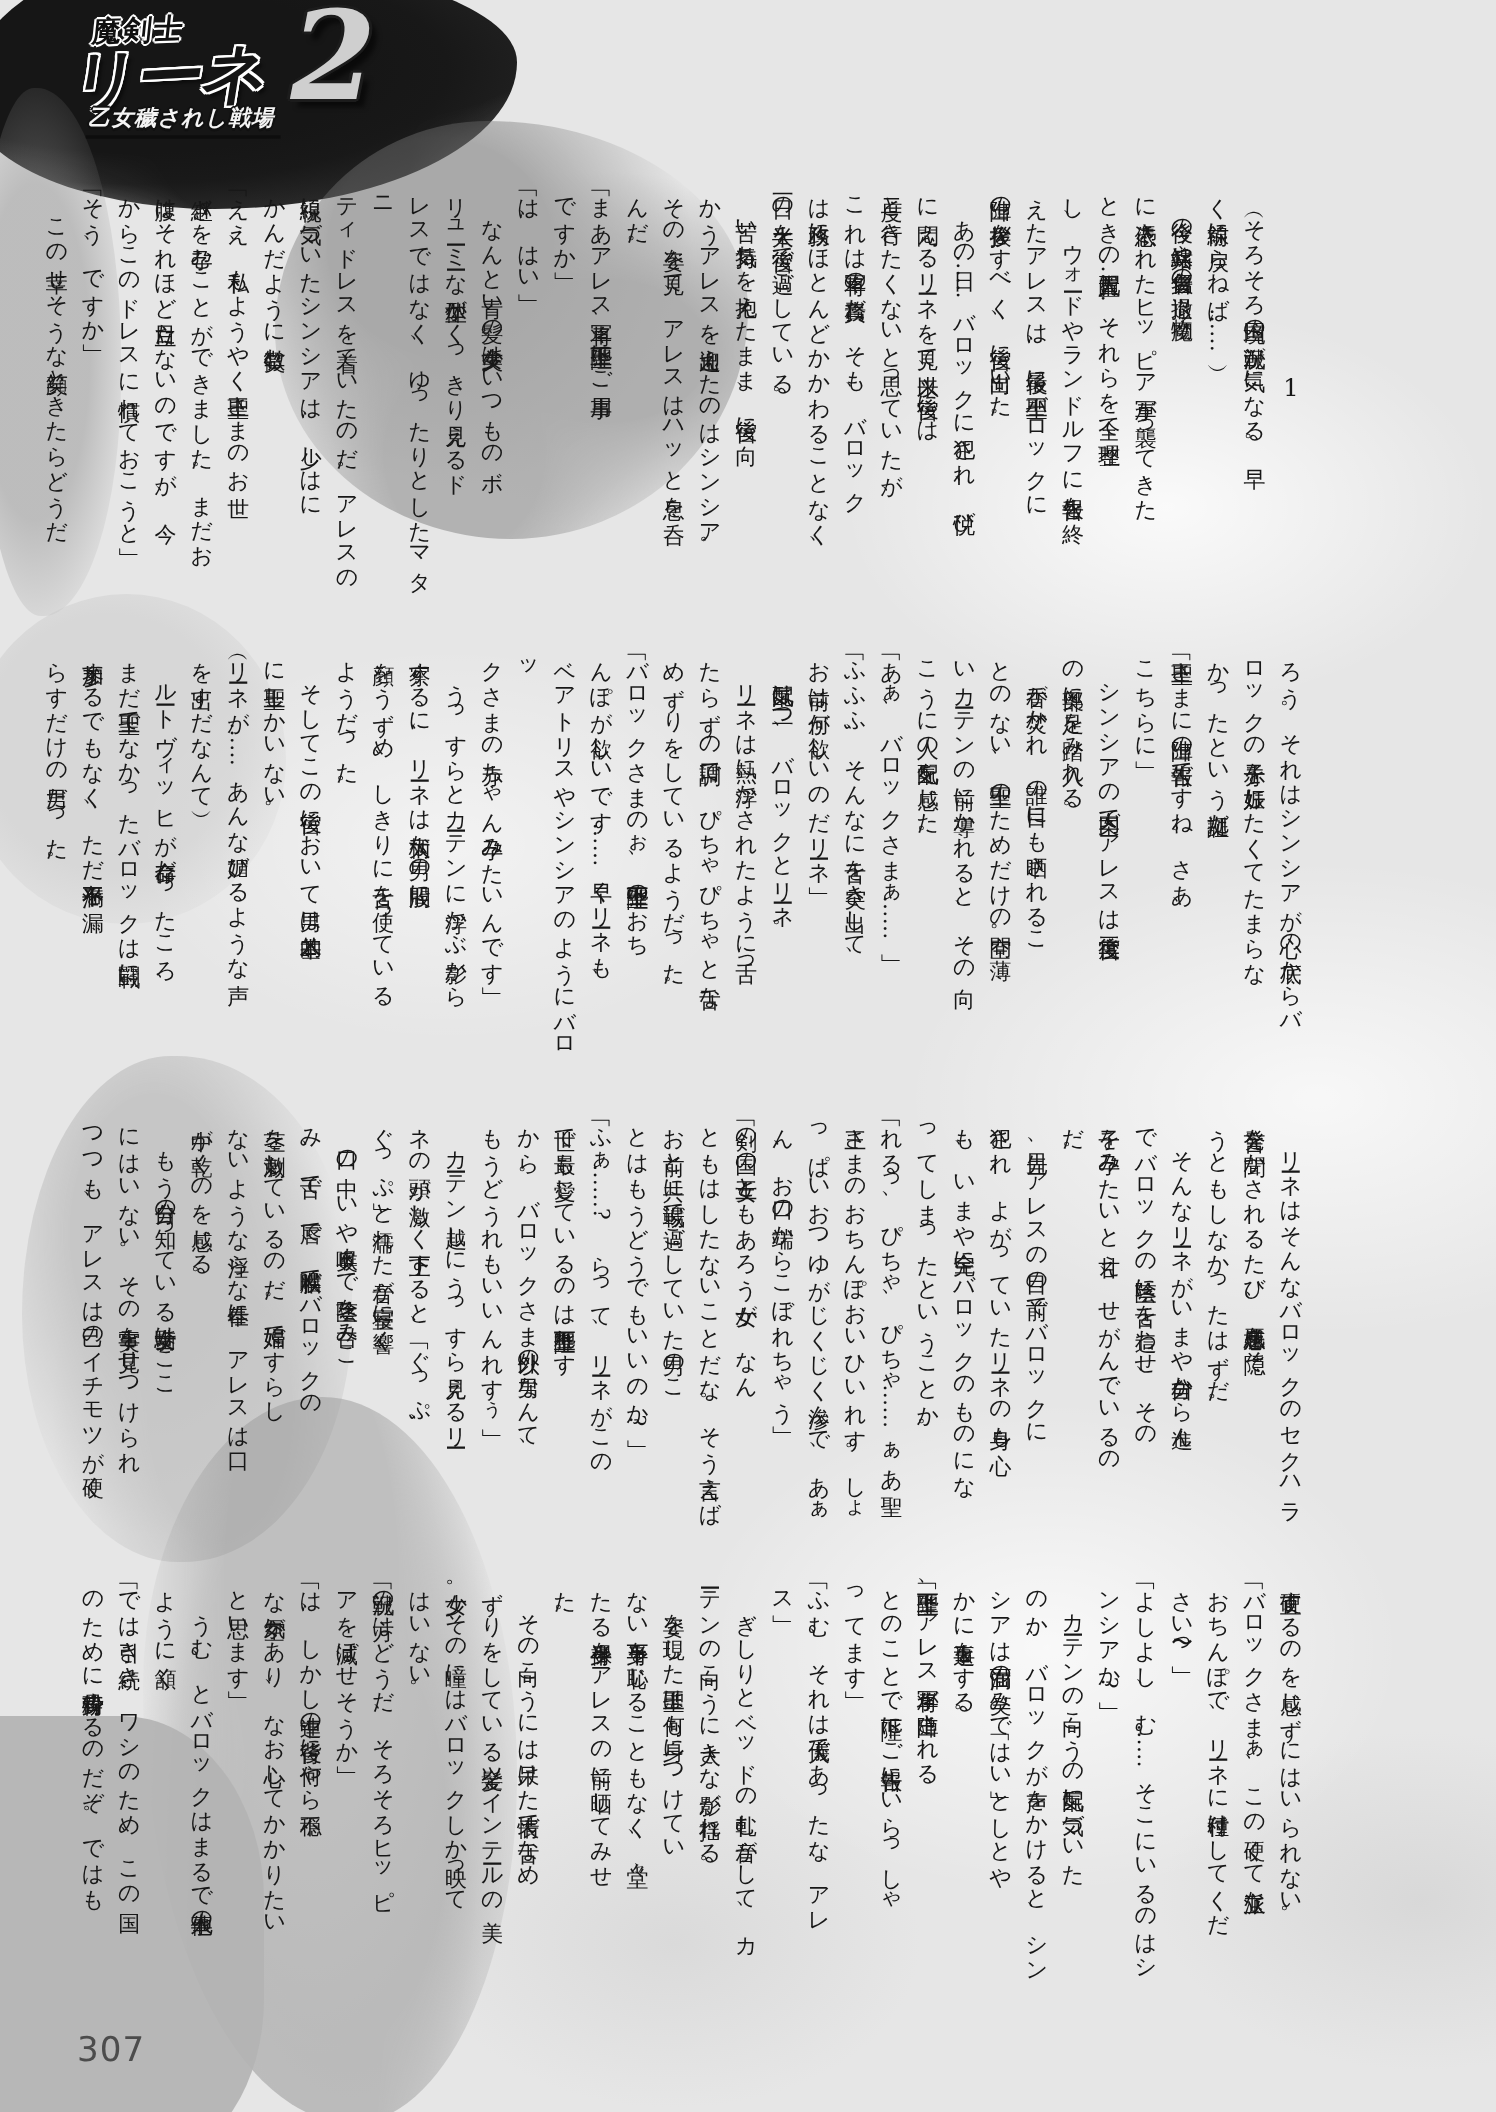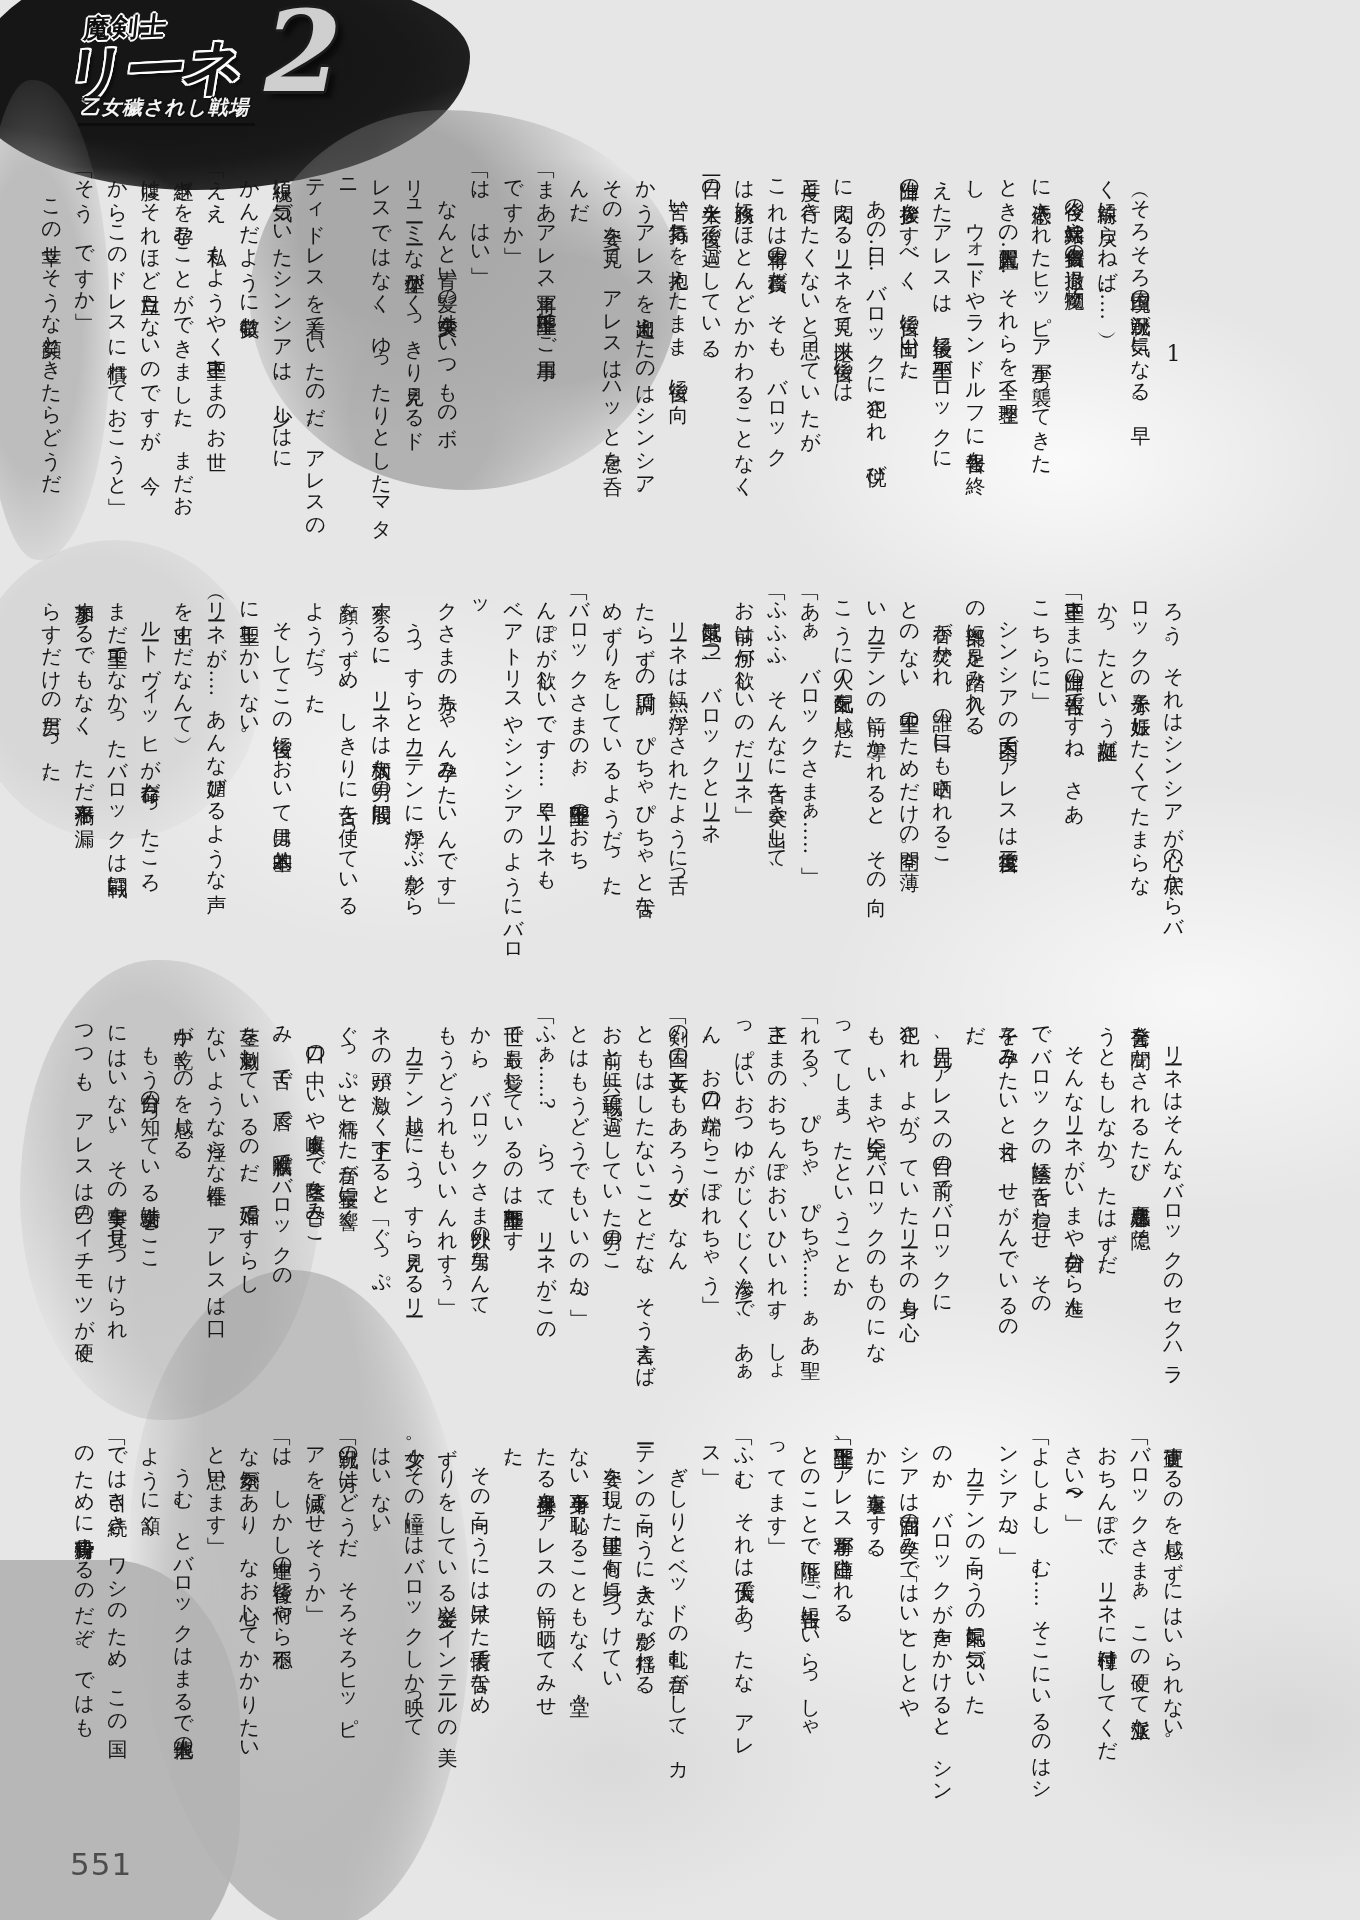--- a/index.html
+++ b/index.html
@@ -134,13 +134,13 @@
 </div>
 
 <div class="band" id="band3">
   <div style="display:contents"><p>　リーネはそんなバロックのセクハラ</p><p>発言を聞かされるたび、嫌悪感を隠そ</p><p>うともしなかったはずだ。</p><p>　そんなリーネがいまや自分から進ん</p><p>でバロックの陰茎に舌を這わせ、その</p><p>子を孕みたいと甘え、せがんでいるの</p><p>だ。</p><p>　先日、アレスの目の前でバロックに</p><p>犯され、よがっていたリーネの身も心</p><p>も、いまや完全にバロックのものにな</p><p>ってしまったということか。</p><p>「れるっ、ぴちゃ、ぴちゃ……ぁあ聖</p><p>王さまのおちんぽおいひいれす。しょ</p><p>っぱいおつゆがじくじく滲んで、あぁ</p><p>ん、お口の端からこぼれちゃう」</p><p>「剣の国の女王ともあろう女が、なん</p><p>ともはしたないことだな。そう言えば</p><p>お前と共に戦場で過ごしていた男のこ</p><p>とはもうどうでもいいのか?」</p><p>「ふぁ……?　らって、リーネがこの</p><p>世で最も愛しているのは聖王陛下れす</p><p>から。バロックさま以外の男なんて、</p><p>もうどうれもいいんれすぅ」</p><p>　カーテン越しにうっすら見えるリー</p><p>ネの頭が激しく上下すると、「ぐっぷ、</p><p>ぐっぷ」と濡れた音が寝室に響く。</p><p>　口の中、いや喉奥まで陰茎を呑みこ</p><p>み、舌で、唇で、喉粘膜でバロックの</p><p>茎を刺激しているのだ。娼婦ですらし</p><p>ないような淫らな奉仕に、アレスは口</p><p>中が乾くのを感じる。</p><p>　もう自分の知っている女騎士はここ</p><p>にはいない。その事実を見せつけられ</p><p>つつも、アレスは己のイチモツが硬く</p></div>
 </div>
 
 <div class="band" id="band4">
   <div style="display:contents"><p>硬直するのを感じずにはいられない。</p><p>「バロックさまぁ、この硬くて立派な</p><p>おちんぽで、リーネに種付けしてくだ</p><p>さい〜っ」</p><p>「よしよし、む……そこにいるのはシ</p><p>ンシアか?」</p><p>　カーテンの向こうの気配に気づいた</p><p>のか、バロックが声をかけると、シン</p><p>シアは満面の笑みで「はい」としとや</p><p>かに返事をする。</p><p>「聖王陛下、アレス将軍が出陣される</p><p>とのことで陛下にご報告にいらっしゃ</p><p>ってます」</p><p>「ふむ、それは大儀であったな、アレ</p><p>ス」</p><p>　ぎしりとベッドの軋む音がして、カ</p><p>ーテンの向こうに大きな影が揺れる。</p><p>　姿を現した聖王は何も身につけてい</p><p>ない下半身を恥じることもなく、堂々</p><p>たる半裸身をアレスの前に晒してみせ</p><p>た。</p><p>　その向こうには呆けた表情で舌なめ</p><p>ずりをしている金髪ツインテールの美</p><p>少女。その瞳にはバロックしか映って</p><p>はいない。</p><p>「戦況の方はどうだ、そろそろヒッピ</p><p>アを滅ぼせそうか」</p><p>「は、しかし連中の背後に何やら不穏</p><p>な空気があり、なお心してかかりたい</p><p>と思います」</p><p>　うむ、とバロックはまるで他人事の</p><p>ように頷く。</p><p>「では引き続き、ワシのため、この国</p><p>のために粉骨砕身するのだぞ。ではも</p></div>
 </div>
 
-<div class="page-number">551</div>
+<div class="page-number">307</div>
 
 </body></html>

